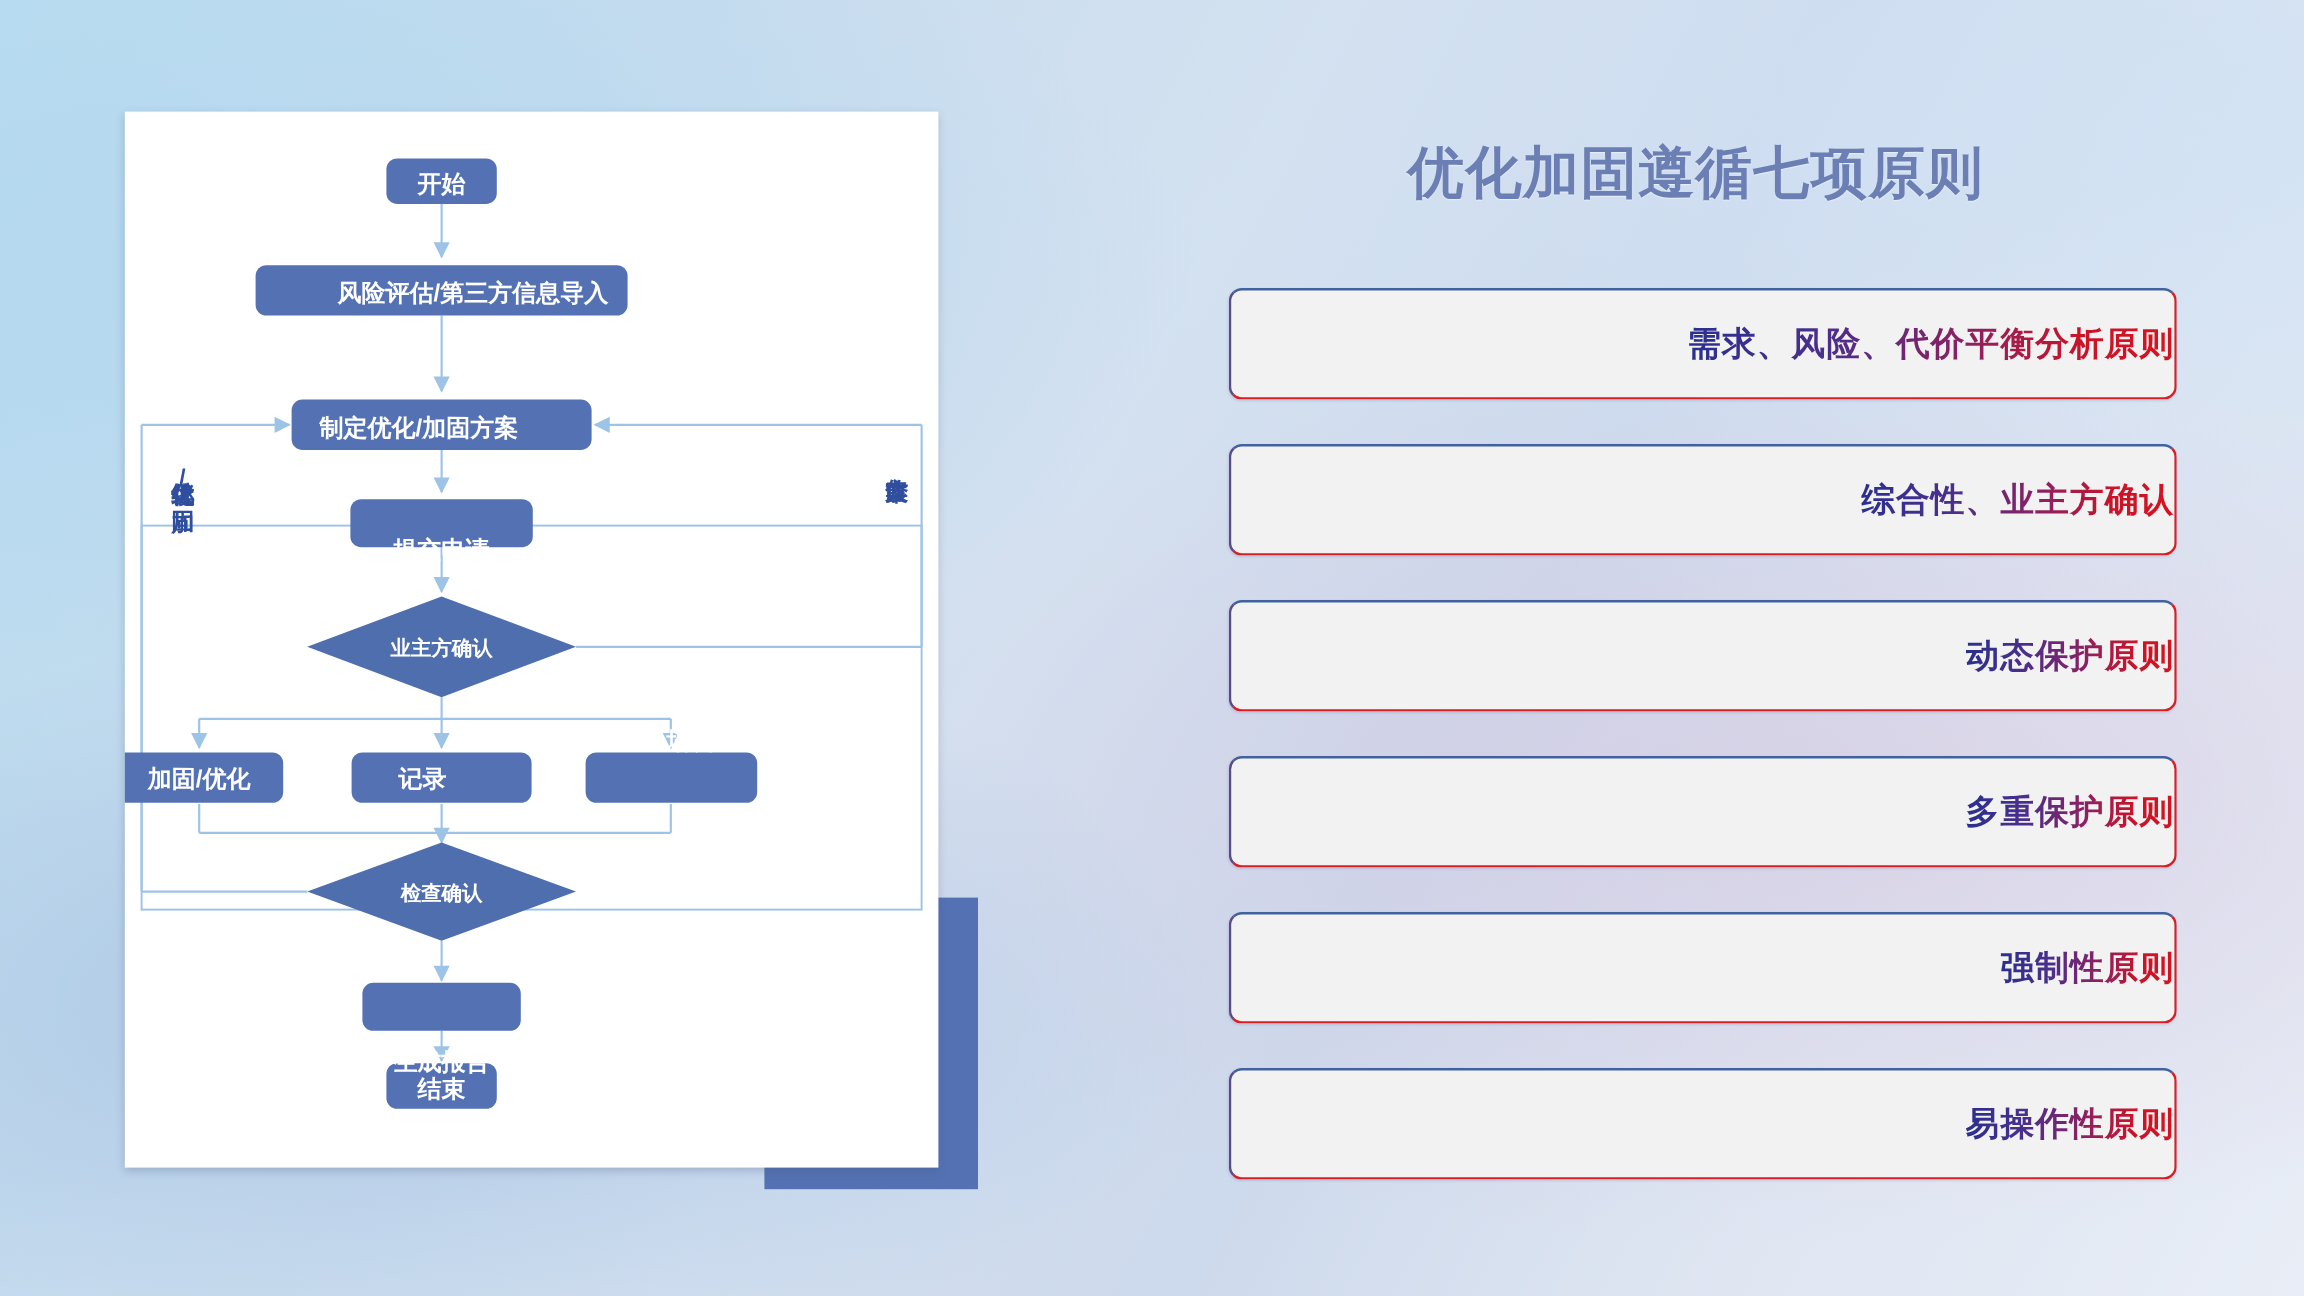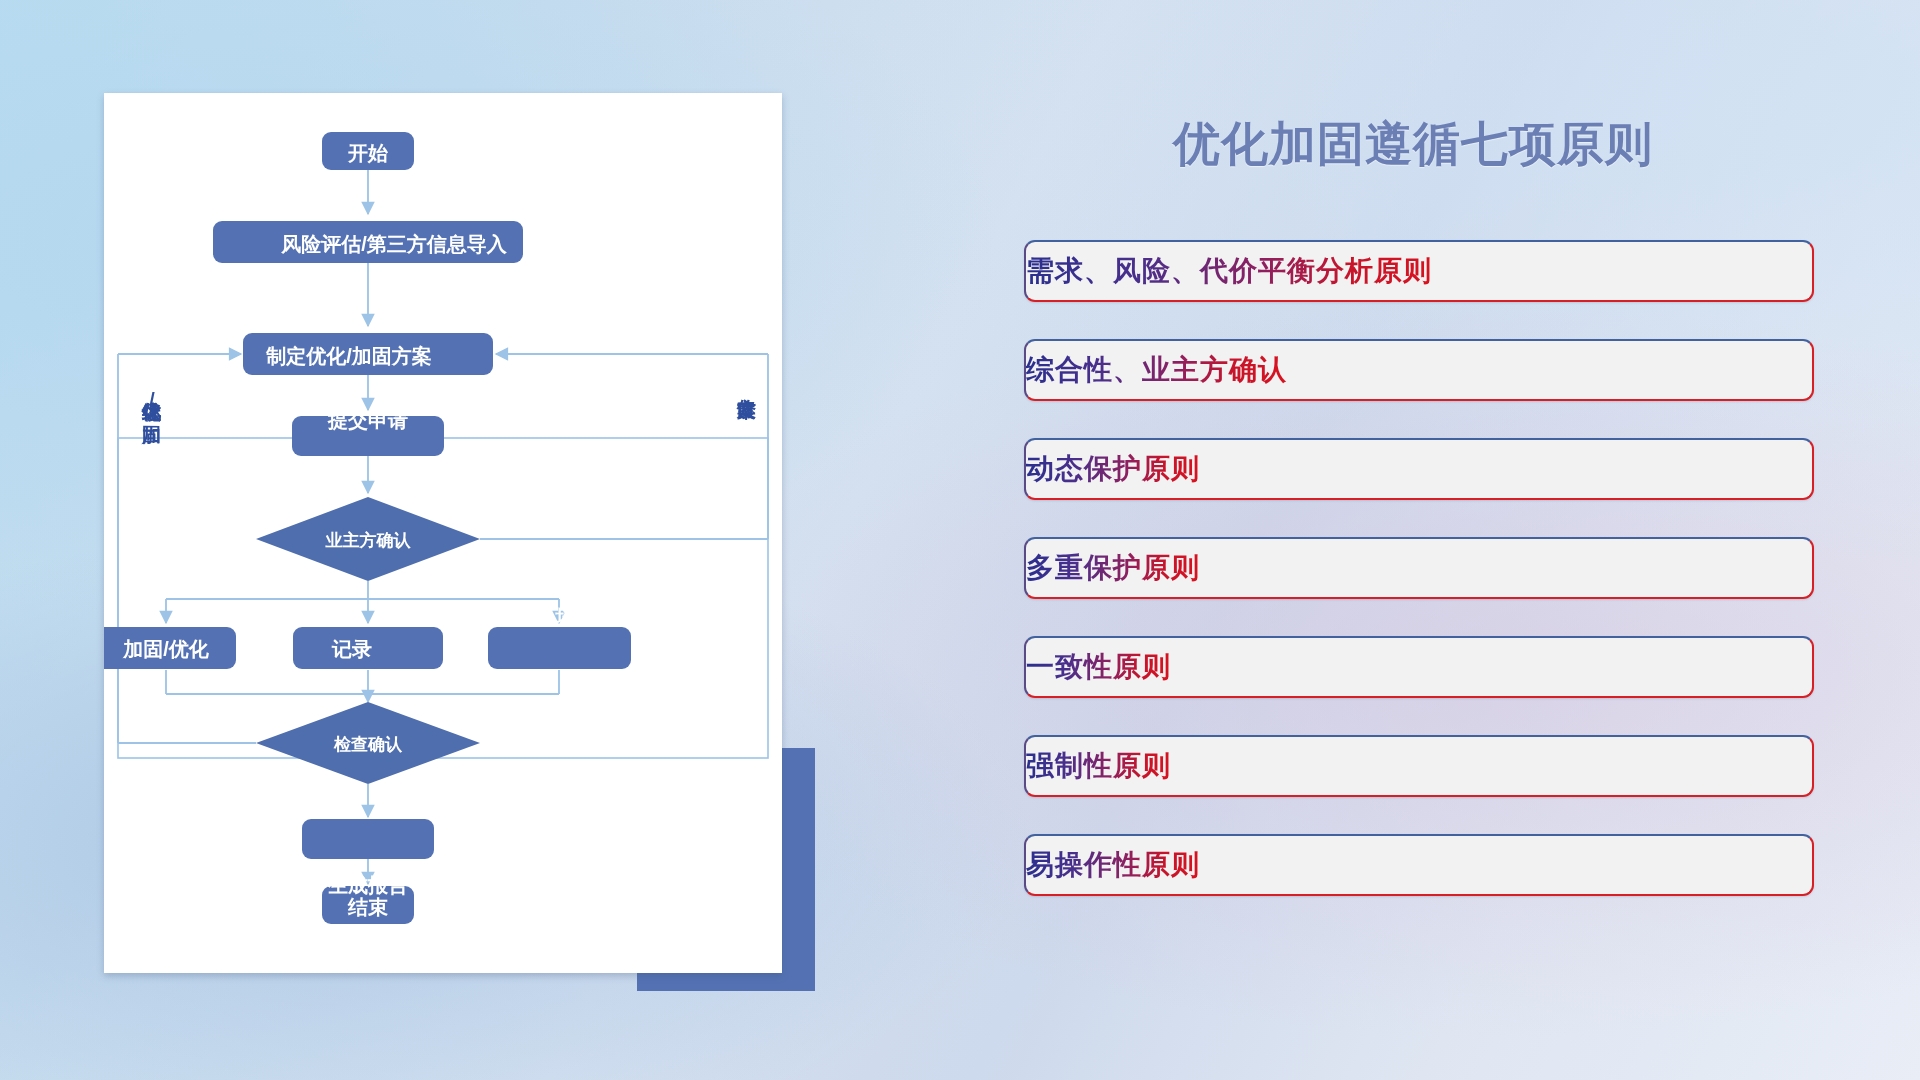--- a/index.html
+++ b/index.html
@@ -79,31 +79,31 @@
     text-shadow: 0 1px 1px rgba(255,255,255,0.55);
   }
 
   #principles {
     position: absolute;
     left: 1024px; top: 240px;
     width: 790px;
   }
   .principle {
     position: relative;
-    height: 62px;
+    height: 93px;
     margin-bottom: 37px;
     border-radius: 11px;
     background: #f2f2f2;
     border-top: 2px solid #41619f;
     border-left: 2px solid #5a4a85;
     border-right: 2px solid #d81f26;
     border-bottom: 2px solid #d81f26;
     display: flex;
     align-items: center;
-    justify-content: flex-start;
+    justify-content: flex-end;
     box-shadow: 0 1px 2px rgba(80,90,120,0.18);
   }
   .principle-label {
     font-size: 28px;
     font-weight: 600;
     letter-spacing: 1px;
     background-image: linear-gradient(90deg, #2a2f8f 0%, #4a2f8c 28%, #8e2060 58%, #c8142a 80%, #d8121f 100%);
     -webkit-background-clip: text;
     background-clip: text;
     color: transparent;
@@ -174,21 +174,21 @@
       <rect x="384" y="534" width="143" height="42" rx="9" fill="#5472b3"></rect>
       <polygon points="264,609 376,650 264,691 152,650" fill="#4f6ead"></polygon>
       <rect x="198" y="726" width="132" height="40" rx="9" fill="#5472b3"></rect>
       <rect x="218" y="793" width="92" height="38" rx="9" fill="#5472b3"></rect>
     </g>
   </svg>
 
   <div class="node-text rect" style="left:322px;top:140px;width:92px;">开始</div>
   <div class="node-text rect" style="left:213px;top:231px;width:362px;">风险评估/第三方信息导入</div>
   <div class="node-text rect" style="left:243px;top:343px;width:212px;">制定优化/加固方案</div>
-  <div class="node-text rect" style="left:292px;top:407px;width:152px;">提交申请</div>
+  <div class="node-text rect" style="left:292px;top:445px;width:152px;">提交申请</div>
   <div class="node-text dia" style="left:256px;top:529px;width:224px;">业主方确认</div>
   <div class="node-text rect" style="left:96px;top:636px;width:140px;">加固/优化</div>
   <div class="node-text rect" style="left:293px;top:636px;width:118px;">记录</div>
   <div class="node-text rect" style="left:488px;top:604px;width:157px;padding-left:18px;">培训</div>
   <div class="node-text dia" style="left:256px;top:733px;width:224px;">检查确认</div>
   <div class="node-text rect" style="left:302px;top:828px;width:132px;margin-top:44px;">生成报告</div>
   <div class="node-text rect" style="left:322px;top:894px;width:92px;">结束</div>
 
   <div class="vlabel" id="vlabel-left">继续优化/加固</div>
   <div class="vlabel" id="vlabel-right">方案修改</div>
@@ -202,23 +202,20 @@
     <div class="principle">
       <span class="principle-label">综合性、业主方确认</span>
     </div>
     <div class="principle">
       <span class="principle-label">动态保护原则</span>
     </div>
     <div class="principle">
       <span class="principle-label">多重保护原则</span>
     </div>
     <div class="principle">
-      <span class="principle-label">一致性原则</span>
-    </div>
-    <div class="principle">
       <span class="principle-label">强制性原则</span>
     </div>
     <div class="principle">
       <span class="principle-label">易操作性原则</span>
     </div>
   </div>
 
 </div>
 
 </body></html>

